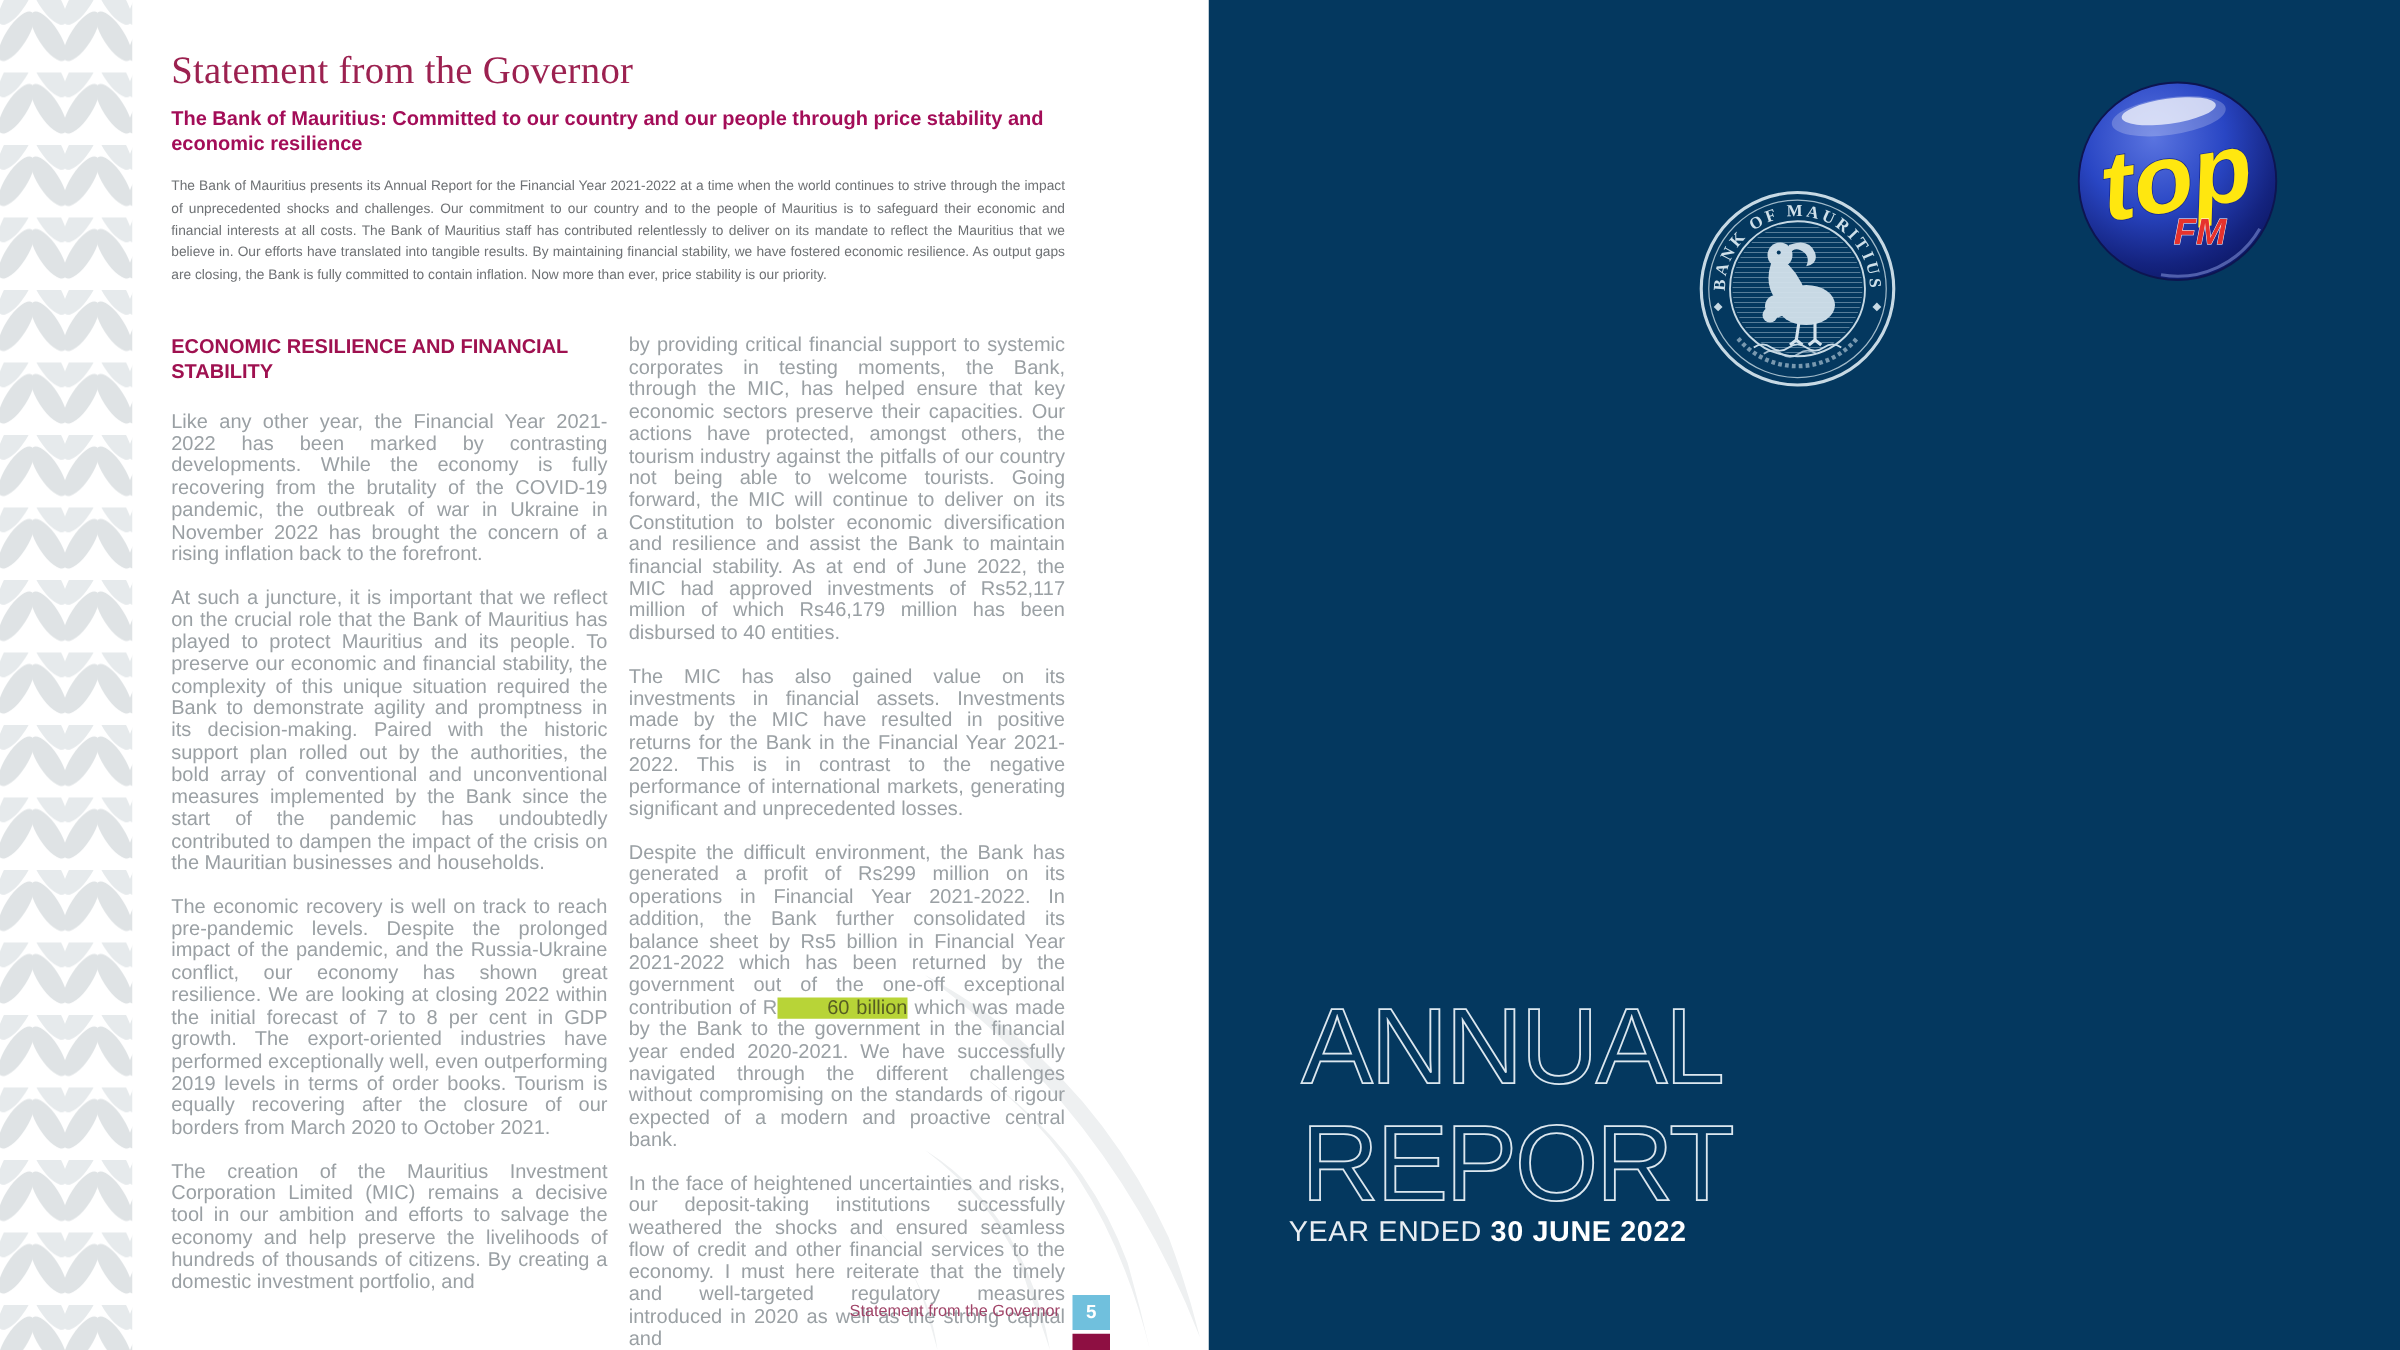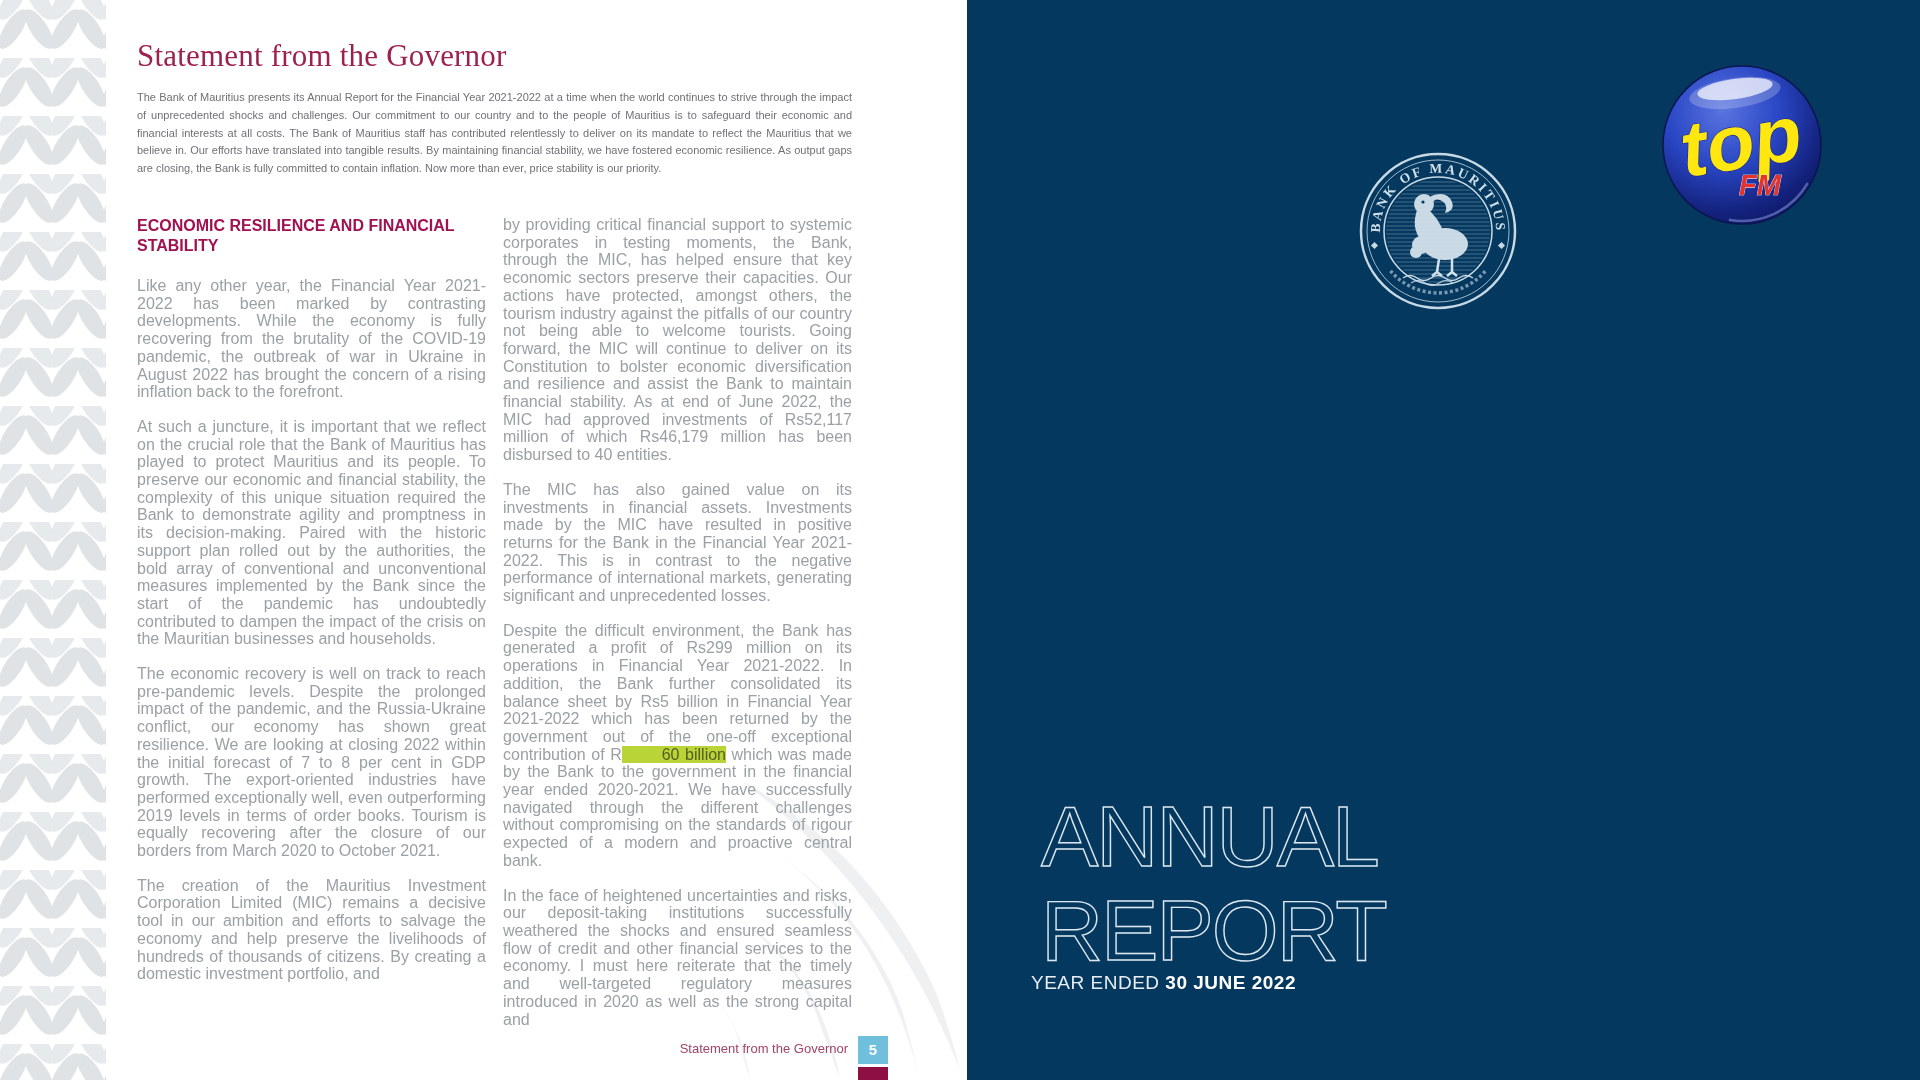--- a/index.html
+++ b/index.html
@@ -28,21 +28,21 @@
   .footer-label { position:absolute; right:119px; top:1041px; font-size:13px; color:#a04468; z-index:2; }
   .page-num-box { position:absolute; left:858px; top:1036px; width:30px; height:28px; background:#70c0dd;
                   color:#ffffff; font-size:15px; font-weight:bold; text-align:center; line-height:28px; z-index:2; }
   .footer-maroon-box { position:absolute; left:858px; top:1067px; width:30px; height:13px; background:#8e0f42; z-index:2; }
 
   
   .cover { position:absolute; left:967px; top:0; width:953px; height:1080px; background:#04385f; }
   .seal  { position:absolute; left:390px; top:150px; width:162px; height:162px; }
   .topfm { position:absolute; left:694px; top:64px;  width:162px; height:162px; }
   .cover-title { position:absolute; left:72px; top:788px; width:460px; height:200px; }
-  .cover-year  { position:absolute; left:64px; top:972px; font-size:19px; color:#ffffff; letter-spacing:0.5px; }
+  .cover-year  { position:absolute; left:64px; top:972px; font-size:23px; color:#ffffff; letter-spacing:0.5px; }
   .cover-year .yr-normal { font-weight:normal; color:#e9eef3; }
   .cover-year .yr-bold   { font-weight:bold; }
 </style>
 </head>
 <body>
 
 <div class="spread">
 
   <section class="page-left">
 
@@ -66,26 +66,27 @@
           <path d="M370,600 Q300,420 150,310 Q280,380 345,520 Q360,560 370,600 Z"></path>
           <path d="M330,610 Q290,450 180,380 Q275,440 312,540 Q322,575 330,610 Z"></path>
           <path d="M250,610 Q230,500 150,450 Q215,500 232,560 Q242,585 250,610 Z"></path>
           <path d="M160,610 Q150,540 100,505 Q140,535 150,575 Q155,592 160,610 Z"></path>
         </g>
       </svg>
     </div>
 
     <div class="content">
       <h1 class="title">Statement from the Governor</h1>
+      <h2 class="subtitle">The Bank of Mauritius: Committed to our country and our people through price stability and economic resilience</h2>
       <p class="intro">The Bank of Mauritius presents its Annual Report for the Financial Year 2021-2022 at a time when the world continues to strive through the impact of unprecedented shocks and challenges. Our commitment to our country and to the people of Mauritius is to safeguard their economic and financial interests at all costs. The Bank of Mauritius staff has contributed relentlessly to deliver on its mandate to reflect the Mauritius that we believe in. Our efforts have translated into tangible results. By maintaining financial stability, we have fostered economic resilience. As output gaps are closing, the Bank is fully committed to contain inflation. Now more than ever, price stability is our priority.</p>
 
       <div class="columns">
         <div class="col">
           <h3 class="section-heading">ECONOMIC RESILIENCE AND FINANCIAL STABILITY</h3>
-          <p>Like any other year, the Financial Year 2021-2022 has been marked by contrasting developments. While the economy is fully recovering from the brutality of the COVID-19 pandemic, the outbreak of war in Ukraine in August 2022 has brought the concern of a rising inflation back to the forefront.</p>
+          <p>Like any other year, the Financial Year 2021-2022 has been marked by contrasting developments. While the economy is fully recovering from the brutality of the COVID-19 pandemic, the outbreak of war in Ukraine in November 2022 has brought the concern of a rising inflation back to the forefront.</p>
           <p>At such a juncture, it is important that we reflect on the crucial role that the Bank of Mauritius has played to protect Mauritius and its people. To preserve our economic and financial stability, the complexity of this unique situation required the Bank to demonstrate agility and promptness in its decision-making. Paired with the historic support plan rolled out by the authorities, the bold array of conventional and unconventional measures implemented by the Bank since the start of the pandemic has undoubtedly contributed to dampen the impact of the crisis on the Mauritian businesses and households.</p>
           <p>The economic recovery is well on track to reach pre-pandemic levels. Despite the prolonged impact of the pandemic, and the Russia-Ukraine conflict, our economy has shown great resilience. We are looking at closing 2022 within the initial forecast of 7 to 8 per cent in GDP growth. The export-oriented industries have performed exceptionally well, even outperforming 2019 levels in terms of order books. Tourism is equally recovering after the closure of our borders from March 2020 to October 2021.</p>
           <p>The creation of the Mauritius Investment Corporation Limited (MIC) remains a decisive tool in our ambition and efforts to salvage the economy and help preserve the livelihoods of hundreds of thousands of citizens. By creating a domestic investment portfolio, and</p>
         </div>
         <div class="col">
           <p>by providing critical financial support to systemic corporates in testing moments, the Bank, through the MIC, has helped ensure that key economic sectors preserve their capacities. Our actions have protected, amongst others, the tourism industry against the pitfalls of our country not being able to welcome tourists. Going forward, the MIC will continue to deliver on its Constitution to bolster economic diversification and resilience and assist the Bank to maintain financial stability. As at end of June 2022, the MIC had approved investments of Rs52,117 million of which Rs46,179 million has been disbursed to 40 entities.</p>
           <p>The MIC has also gained value on its investments in financial assets. Investments made by the MIC have resulted in positive returns for the Bank in the Financial Year 2021-2022. This is in contrast to the negative performance of international markets, generating significant and unprecedented losses.</p>
           <p><span>Despite the difficult environment, the Bank has generated a profit of Rs299 million on its operations in Financial Year 2021-2022. In addition, the Bank further consolidated its balance sheet by Rs5 billion in Financial Year 2021-2022 which has been returned by the government out of the one-off exceptional contribution of R</span><span class="hl">60 billion</span><span> which was made by the Bank to the government in the financial year ended 2020-2021. We have successfully navigated through the different challenges without compromising on the standards of rigour expected of a modern and proactive central bank.</span></p>
           <p>In the face of heightened uncertainties and risks, our deposit-taking institutions successfully weathered the shocks and ensured seamless flow of credit and other financial services to the economy. I must here reiterate that the timely and well-targeted regulatory measures introduced in 2020 as well as the strong capital and</p>
         </div>

